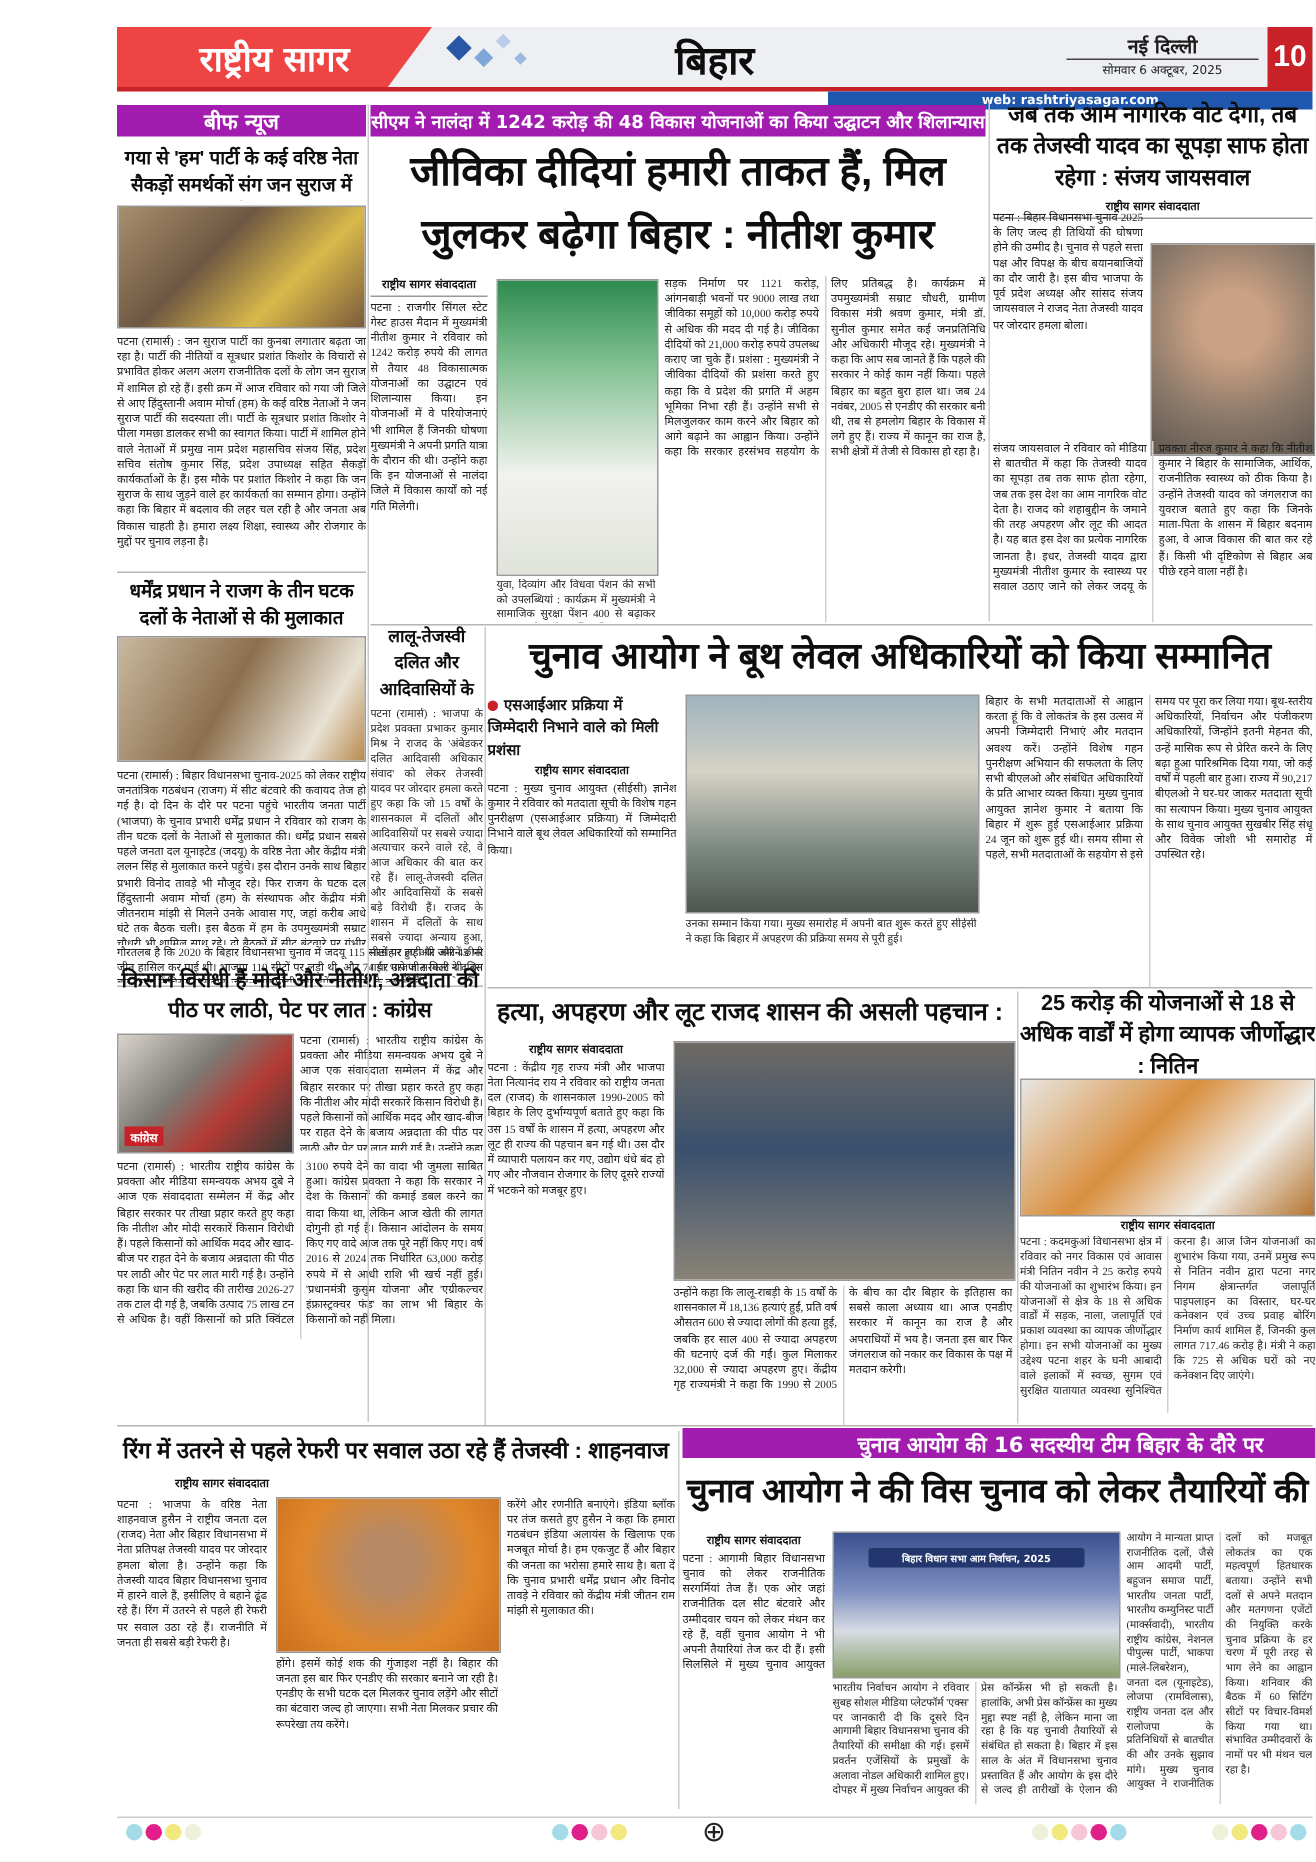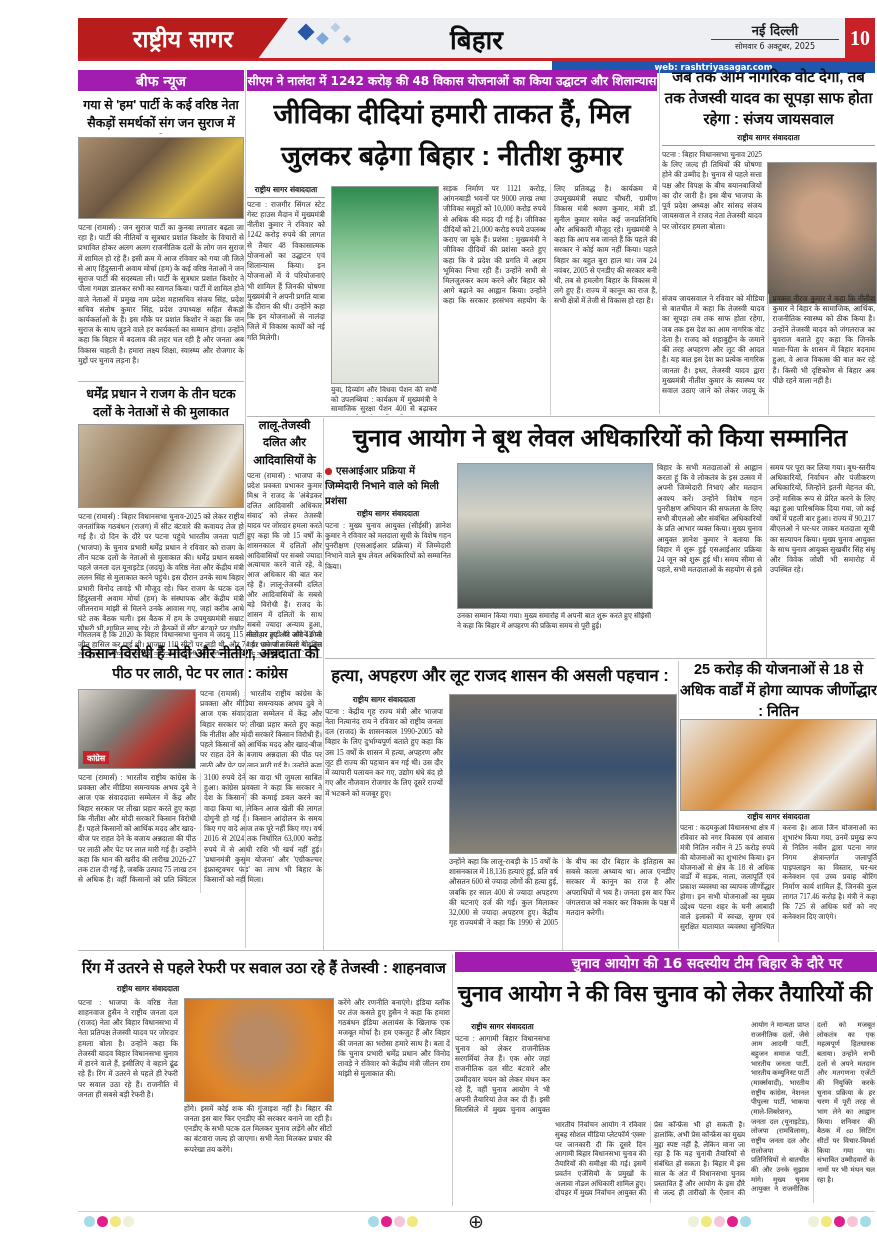--- a/index.html
+++ b/index.html
@@ -15,26 +15,26 @@
   .kicker{background:#a21caf;color:#ffffff;font-family:"DejaVu Sans",sans-serif;font-weight:bold;
       display:flex;align-items:center;justify-content:center;overflow:hidden;}
   .photo{overflow:hidden;position:relative;border:1px solid #9a9a9a;}
   .vr{background:#c9c9c9;width:1px;}
   .hr{background:#b5b5b5;height:1px;}
   .subhead{font-family:"DejaVu Sans",sans-serif;font-weight:bold;color:#151515;overflow:hidden;}
   .reddot{display:inline-block;width:7px;height:7px;border-radius:50%;background:#c82127;
       margin-right:4px;vertical-align:middle;}
   
   .hdr{background:#edeff3;}
-  .masthead{background:#b91c1c;clip-path:polygon(0 0,100% 0,86% 100%,0 100%);
+  .masthead{background:#ef4444;clip-path:polygon(0 0,100% 0,86% 100%,0 100%);
       display:flex;align-items:center;justify-content:center;color:#fff;
       font-family:"DejaVu Sans",sans-serif;font-weight:bold;font-size:23px;}
   .diamond{position:absolute;transform:rotate(45deg);}
   .pagenum{background:#c82127;color:#fff;display:flex;align-items:center;justify-content:center;
-      font-family:Liberation Serif, serif;font-weight:bold;font-size:20px;}
+      font-family:Liberation Sans, sans-serif;font-weight:bold;font-size:20px;}
   .webstrip{background:#1e57ad;color:#fff;font-family:"DejaVu Sans",sans-serif;font-weight:bold;
       font-size:8.5px;display:flex;align-items:center;justify-content:center;}
   .datecity{font-family:"DejaVu Sans",sans-serif;font-weight:bold;font-size:13px;text-align:center;
       border-bottom:1px solid #444;}
   .datedate{font-family:"DejaVu Sans",sans-serif;font-size:8px;text-align:center;color:#222;}
   
   .dots{display:flex;gap:2px;}
   .dot{width:11px;height:11px;border-radius:50%;}
   .d-c{background:#a3dbe8;}.d-m{background:#e01f8a;}.d-y{background:#f1e87e;}
   .d-p{background:#f6c6d8;}.d-pl{background:#eef0da;}
@@ -107,21 +107,21 @@
       <div class="bodytxt" style="height:212px;">पटना : राजगीर सिंगल स्टेट गेस्ट हाउस मैदान में मुख्यमंत्री नीतीश कुमार ने रविवार को 1242 करोड़ रुपये की लागत से तैयार 48 विकासात्मक योजनाओं का उद्घाटन एवं शिलान्यास किया। इन योजनाओं में वे परियोजनाएं भी शामिल हैं जिनकी घोषणा मुख्यमंत्री ने अपनी प्रगति यात्रा के दौरान की थी। उन्होंने कहा कि इन योजनाओं से नालंदा जिले में विकास कार्यों को नई गति मिलेगी।</div>
     </div>
     <div class="photo abs" style="left:84px;top:2px;width:106px;height:196px;background:linear-gradient(180deg,#2e8b4f 0%,#7fc08f 28%,#f2f2ef 66%,#dfe3da 100%);"></div>
     <div class="caption abs" style="left:84px;top:202px;width:106px;height:29px;">युवा, दिव्यांग और विधवा पेंशन की सभी को उपलब्धियां : कार्यक्रम में मुख्यमंत्री ने सामाजिक सुरक्षा पेंशन 400 से बढ़ाकर 1100 रुपये करने का जिक्र किया।</div>
     <div class="bodytxt cols2 abs" style="left:196px;top:0;width:214px;height:231px;">सड़क निर्माण पर 1121 करोड़, आंगनबाड़ी भवनों पर 9000 लाख तथा जीविका समूहों को 10,000 करोड़ रुपये से अधिक की मदद दी गई है। जीविका दीदियों को 21,000 करोड़ रुपये उपलब्ध कराए जा चुके हैं। प्रशंसा : मुख्यमंत्री ने जीविका दीदियों की प्रशंसा करते हुए कहा कि वे प्रदेश की प्रगति में अहम भूमिका निभा रही हैं। उन्होंने सभी से मिलजुलकर काम करने और बिहार को आगे बढ़ाने का आह्वान किया। उन्होंने कहा कि सरकार हरसंभव सहयोग के लिए प्रतिबद्ध है। कार्यक्रम में उपमुख्यमंत्री सम्राट चौधरी, ग्रामीण विकास मंत्री श्रवण कुमार, मंत्री डॉ. सुनील कुमार समेत कई जनप्रतिनिधि और अधिकारी मौजूद रहे। मुख्यमंत्री ने कहा कि आप सब जानते हैं कि पहले की सरकार ने कोई काम नहीं किया। पहले बिहार का बहुत बुरा हाल था। जब 24 नवंबर, 2005 से एनडीए की सरकार बनी थी, तब से हमलोग बिहार के विकास में लगे हुए हैं। राज्य में कानून का राज है, सभी क्षेत्रों में तेजी से विकास हो रहा है।</div>
   </div>
 
   <div class="abs hl" style="left:662px;top:66px;width:213px;height:64px;font-size:15px;line-height:1.4;">जब तक आम नागरिक वोट देगा, तब तक तेजस्वी यादव का सूपड़ा साफ होता रहेगा : संजय जायसवाल</div>
   <div class="abs" style="left:662px;top:132px;width:213px;height:283px;">
     <div class="byline" style="border-bottom:1px solid #999;">राष्ट्रीय सागर संवाददाता</div>
-    <div class="abs" style="left:0;top:18px;width:100px;height:140px;">
+    <div class="abs" style="left:0;top:8px;width:100px;height:140px;">
       <div class="bodytxt" style="height:140px;">पटना : बिहार विधानसभा चुनाव 2025 के लिए जल्द ही तिथियों की घोषणा होने की उम्मीद है। चुनाव से पहले सत्ता पक्ष और विपक्ष के बीच बयानबाजियों का दौर जारी है। इस बीच भाजपा के पूर्व प्रदेश अध्यक्ष और सांसद संजय जायसवाल ने राजद नेता तेजस्वी यादव पर जोरदार हमला बोला।</div>
     </div>
     <div class="photo abs" style="left:105px;top:16px;width:108px;height:140px;background:radial-gradient(circle at 50% 38%,#caa184 22%,#8d7a6a 60%,#5f574f 100%);"></div>
     <div class="bodytxt cols2 abs" style="left:0;top:162px;width:213px;height:121px;">संजय जायसवाल ने रविवार को मीडिया से बातचीत में कहा कि तेजस्वी यादव का सूपड़ा तब तक साफ होता रहेगा, जब तक इस देश का आम नागरिक वोट देता है। राजद को शहाबुद्दीन के जमाने की तरह अपहरण और लूट की आदत है। यह बात इस देश का प्रत्येक नागरिक जानता है। इधर, तेजस्वी यादव द्वारा मुख्यमंत्री नीतीश कुमार के स्वास्थ्य पर सवाल उठाए जाने को लेकर जदयू के प्रवक्ता नीरज कुमार ने कहा कि नीतीश कुमार ने बिहार के सामाजिक, आर्थिक, राजनीतिक स्वास्थ्य को ठीक किया है। उन्होंने तेजस्वी यादव को जंगलराज का युवराज बताते हुए कहा कि जिनके माता-पिता के शासन में बिहार बदनाम हुआ, वे आज विकास की बात कर रहे हैं। किसी भी दृष्टिकोण से बिहार अब पीछे रहने वाला नहीं है।</div>
   </div>
 
   <div class="abs hr" style="left:247px;top:416px;width:628px;"></div>
 
   <div class="abs" style="left:325px;top:419px;width:550px;">
     <div class="hl" style="font-size:24px;line-height:1.6;height:42px;">चुनाव आयोग ने बूथ लेवल अधिकारियों को किया सम्मानित</div>
@@ -172,20 +172,23 @@
   </div>
 
   <div class="abs" style="left:455px;top:952px;width:420px;">
     <div class="kicker" style="width:504px;height:20px;font-size:14px;">चुनाव आयोग की 16 सदस्यीय टीम बिहार के दौरे पर</div>
     <div class="hl" style="font-size:22px;line-height:2.0;height:45px;">चुनाव आयोग ने की विस चुनाव को लेकर तैयारियों की समीक्षा</div>
     <div style="position:relative;height:182px;margin-top:4px;">
       <div class="abs" style="left:0;top:0;width:95px;height:182px;">
         <div class="byline">राष्ट्रीय सागर संवाददाता</div>
         <div class="bodytxt" style="height:80px;">पटना : आगामी बिहार विधानसभा चुनाव को लेकर राजनीतिक सरगर्मियां तेज हैं। एक ओर जहां राजनीतिक दल सीट बंटवारे और उम्मीदवार चयन को लेकर मंथन कर रहे हैं, वहीं चुनाव आयोग ने भी अपनी तैयारियां तेज कर दी हैं। इसी सिलसिले में मुख्य चुनाव आयुक्त ज्ञानेश कुमार के नेतृत्व में चुनाव आयोग की 16 सदस्यीय टीम बिहार के दौरे पर है। रविवार को टीम के दौरे का दूसरा दिन है।</div>
       </div>
+      <div class="photo abs" style="left:100px;top:0;width:190px;height:96px;background:linear-gradient(180deg,#3a4f8f 0%,#7c8fc0 40%,#d8dbe4 68%,#88a06a 100%);">
+        <span class="photo-banner">बिहार विधान सभा आम निर्वाचन, 2025</span>
+      </div>
       <div class="bodytxt cols2 abs" style="left:100px;top:100px;width:190px;height:82px;font-size:7.1px;">भारतीय निर्वाचन आयोग ने रविवार सुबह सोशल मीडिया प्लेटफॉर्म 'एक्स' पर जानकारी दी कि दूसरे दिन आगामी बिहार विधानसभा चुनाव की तैयारियों की समीक्षा की गई। इसमें प्रवर्तन एजेंसियों के प्रमुखों के अलावा नोडल अधिकारी शामिल हुए। दोपहर में मुख्य निर्वाचन आयुक्त की प्रेस कॉन्फ्रेंस भी हो सकती है। हालांकि, अभी प्रेस कॉन्फ्रेंस का मुख्य मुद्दा स्पष्ट नहीं है, लेकिन माना जा रहा है कि यह चुनावी तैयारियों से संबंधित हो सकता है। बिहार में इस साल के अंत में विधानसभा चुनाव प्रस्तावित हैं और आयोग के इस दौरे से जल्द ही तारीखों के ऐलान की उम्मीद जताई जा रही है। मुख्य चुनाव आयुक्त (सीईसी) ज्ञानेश कुमार ने बिहार दौरे के पहले दिन चुनाव आयुक्तों सुखबीर सिंह संधू और विवेक जोशी के साथ पटना में आगामी विधानसभा चुनावों की तैयारियों की विस्तृत और व्यापक समीक्षा की।</div>
       <div class="bodytxt cols2 abs" style="left:296px;top:0;width:124px;height:182px;font-size:7.0px;">आयोग ने मान्यता प्राप्त राजनीतिक दलों, जैसे आम आदमी पार्टी, बहुजन समाज पार्टी, भारतीय जनता पार्टी, भारतीय कम्युनिस्ट पार्टी (मार्क्सवादी), भारतीय राष्ट्रीय कांग्रेस, नेशनल पीपुल्स पार्टी, भाकपा (माले-लिबरेशन), जनता दल (यूनाइटेड), लोजपा (रामविलास), राष्ट्रीय जनता दल और रालोजपा के प्रतिनिधियों से बातचीत की और उनके सुझाव मांगे। मुख्य चुनाव आयुक्त ने राजनीतिक दलों को मजबूत लोकतंत्र का एक महत्वपूर्ण हितधारक बताया। उन्होंने सभी दलों से अपने मतदान और मतगणना एजेंटों की नियुक्ति करके चुनाव प्रक्रिया के हर चरण में पूरी तरह से भाग लेने का आह्वान किया। शनिवार की बैठक में 60 सिटिंग सीटों पर विचार-विमर्श किया गया था। संभावित उम्मीदवारों के नामों पर भी मंथन चल रहा है।</div>
     </div>
   </div>
 
   <div class="abs vr" style="left:245px;top:70px;height:878px;"></div>
   <div class="abs vr" style="left:323px;top:418px;height:532px;"></div>
   <div class="abs vr" style="left:659px;top:68px;height:346px;"></div>
   <div class="abs vr" style="left:678px;top:661px;height:288px;"></div>
   <div class="abs vr" style="left:452px;top:954px;height:252px;"></div>

